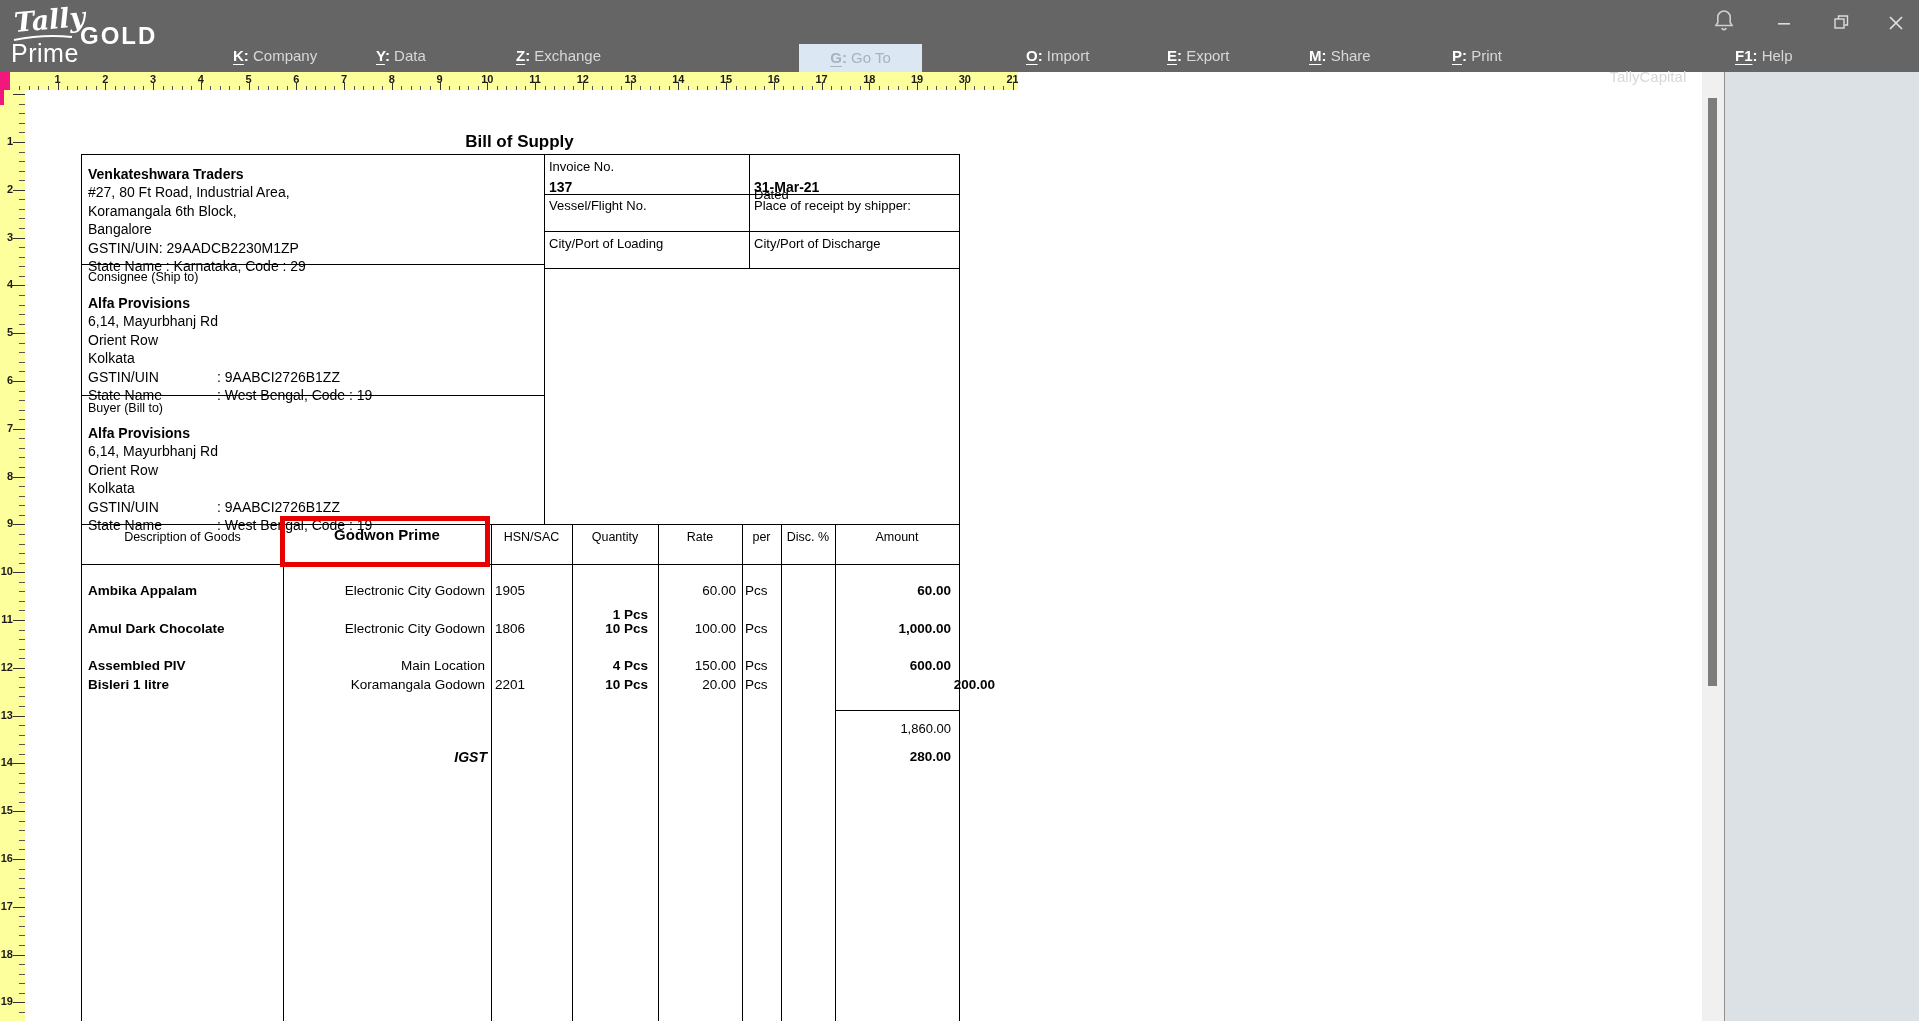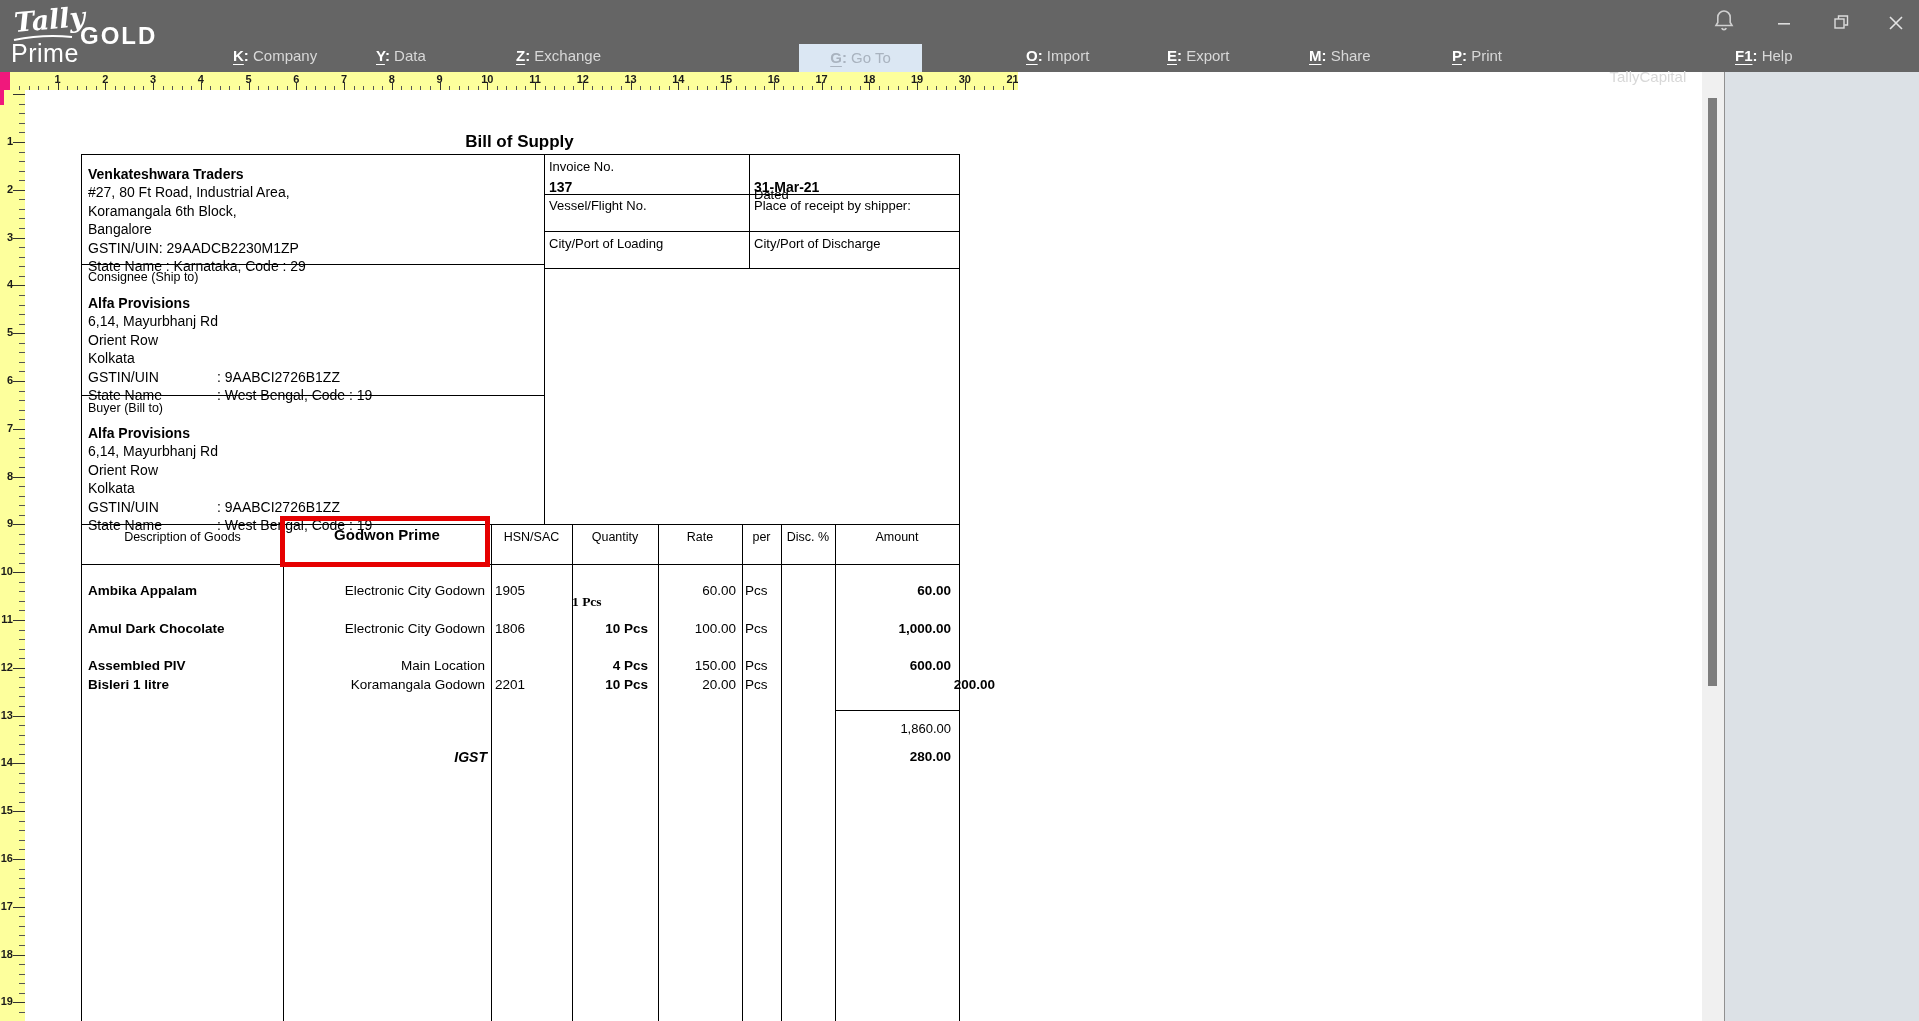--- a/index.html
+++ b/index.html
@@ -427,21 +427,21 @@
     <div class="th" style="left:660px;width:39px;">per</div>
     <div class="th" style="left:699px;width:54px;">Disc. %</div>
     <div class="th" style="left:753px;width:124px;">Amount</div>
 
     <div class="red-box"></div>
 
     <div id="item-rows">
         <div class="cell b" style="left: 6px; top: 428px; width: 190px; text-align: left;">Ambika Appalam</div>
         <div class="cell" style="left: 201px; top: 428px; width: 202px; text-align: right;">Electronic City Godown</div>
         <div class="cell" style="left: 413px; top: 428px; width: 72px; text-align: left;">1905</div>
-        <div class="cell b" style="left: 490px; top: 439px; width: 76px; text-align: left; font-family: Liberation Serif, serif;">1 Pcs</div>
+        <div class="cell b" style="left: 490px; top: 452px; width: 76px; text-align: right;">1 Pcs</div>
         <div class="cell" style="left: 576px; top: 428px; width: 78px; text-align: right;">60.00</div>
         <div class="cell" style="left: 663px; top: 428px; width: 40px; text-align: left;">Pcs</div>
         <div class="cell b" style="left: 753px; top: 428px; width: 116px; text-align: right;">60.00</div>
         <div class="cell b" style="left: 6px; top: 466px; width: 190px; text-align: left;">Amul Dark Chocolate</div>
         <div class="cell" style="left: 201px; top: 466px; width: 202px; text-align: right;">Electronic City Godown</div>
         <div class="cell" style="left: 413px; top: 466px; width: 72px; text-align: left;">1806</div>
         <div class="cell b" style="left: 490px; top: 466px; width: 76px; text-align: right;">10 Pcs</div>
         <div class="cell" style="left: 576px; top: 466px; width: 78px; text-align: right;">100.00</div>
         <div class="cell" style="left: 663px; top: 466px; width: 40px; text-align: left;">Pcs</div>
         <div class="cell b" style="left: 753px; top: 466px; width: 116px; text-align: right;">1,000.00</div>

